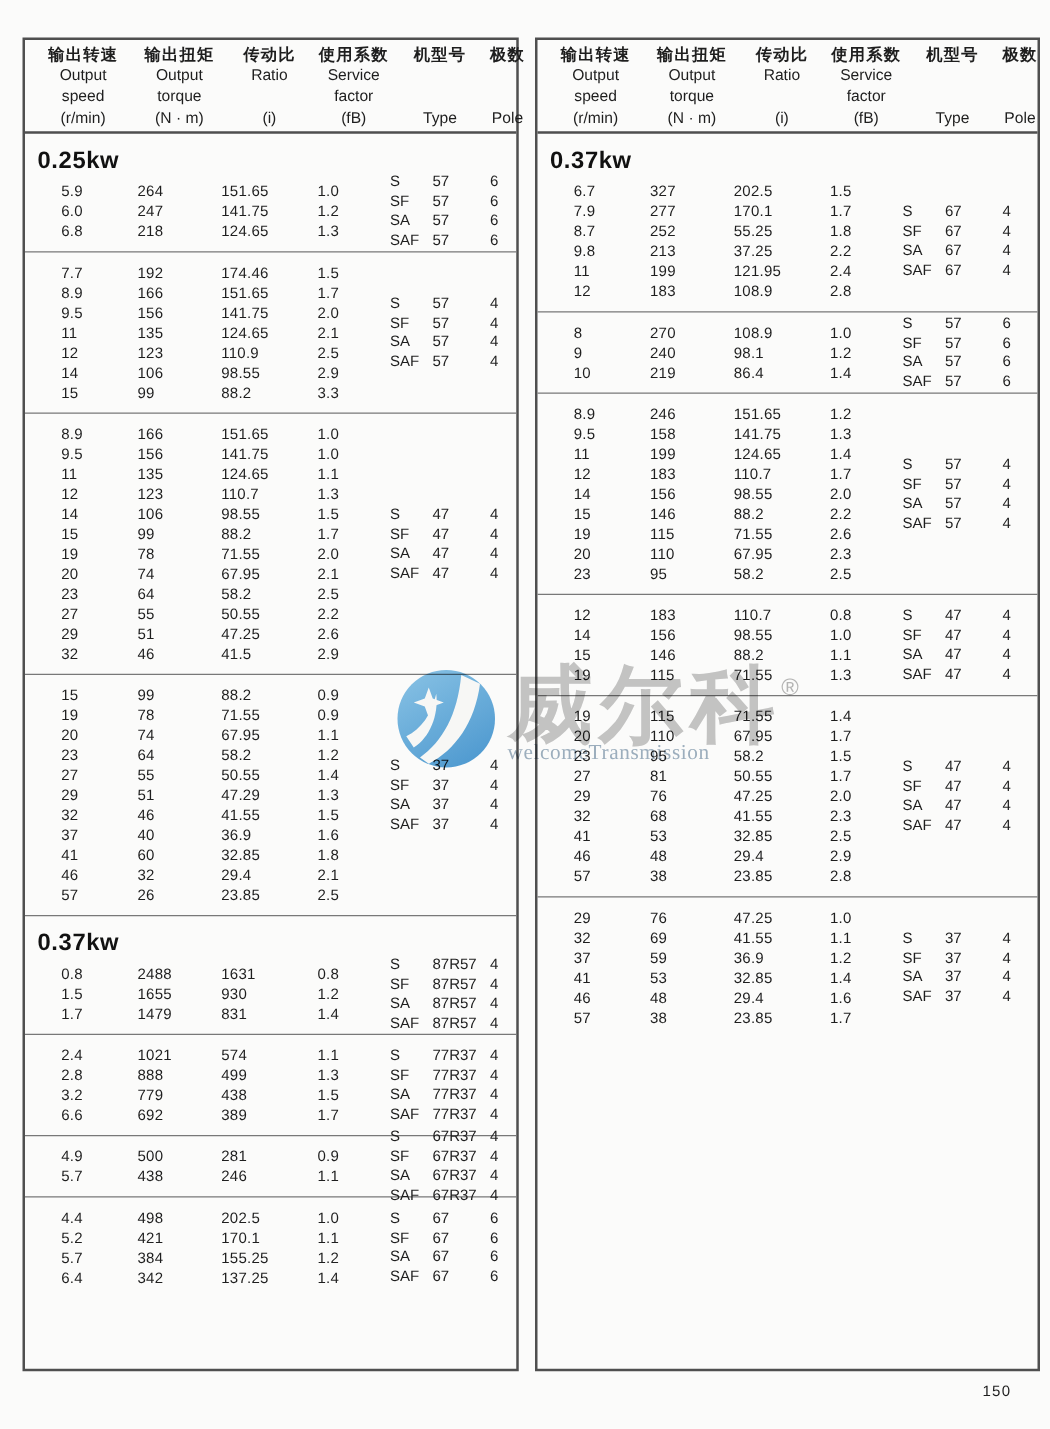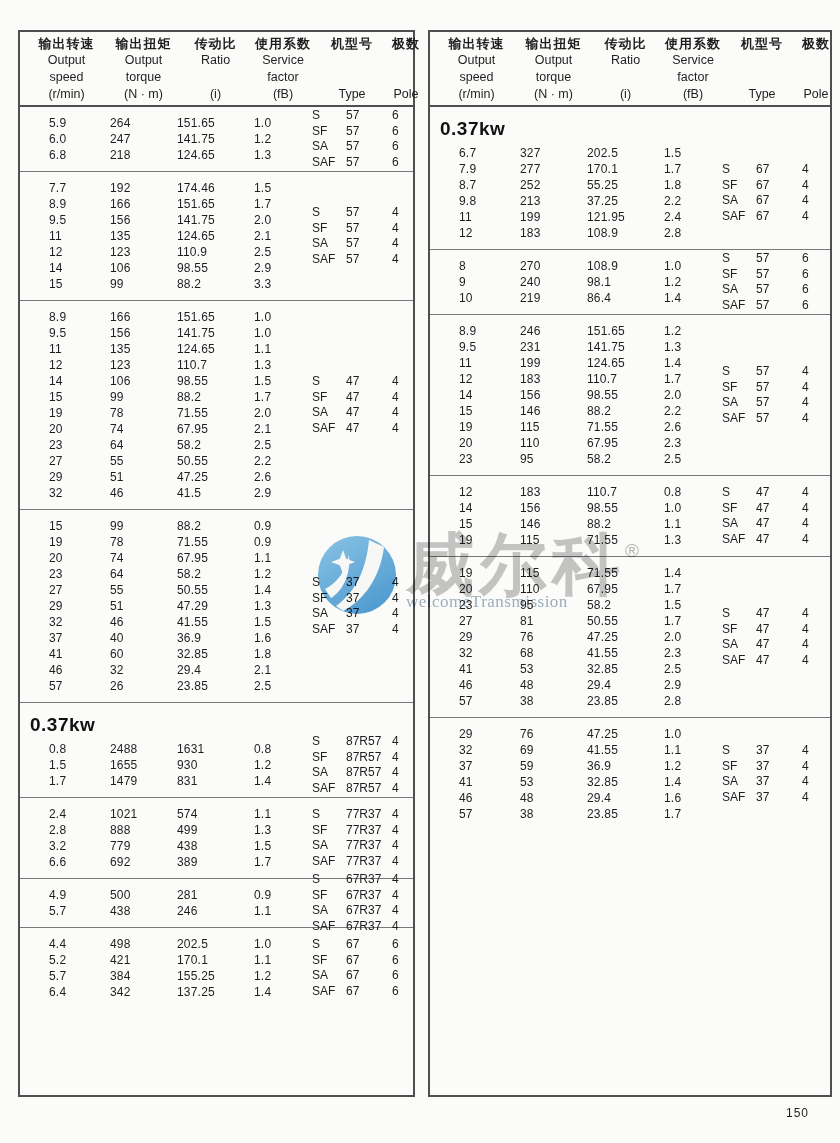--- a/index.html
+++ b/index.html
@@ -123,20 +123,21 @@
         <div class="hline">Type</div>
       </div>
       <div class="hcell">
         <div class="hline cjk">极数</div>
         <div class="hline empty">&nbsp;</div>
         <div class="hline empty">&nbsp;</div>
         <div class="hline">Pole</div>
       </div>
     </div>
     <div class="row-group">
+      <div class="power-label">0.25kw</div>
       <div class="group-content">
         <div class="data-rows">
           <div class="cell c0">5.9</div>
           <div class="cell c1">264</div>
           <div class="cell c2">151.65</div>
           <div class="cell c3">1.0</div>
           <div class="cell c0">6.0</div>
           <div class="cell c1">247</div>
           <div class="cell c2">141.75</div>
           <div class="cell c3">1.2</div>
@@ -672,21 +673,21 @@
       </div>
     </div>
     <div class="row-group">
       <div class="group-content">
         <div class="data-rows">
           <div class="cell c0">8.9</div>
           <div class="cell c1">246</div>
           <div class="cell c2">151.65</div>
           <div class="cell c3">1.2</div>
           <div class="cell c0">9.5</div>
-          <div class="cell c1">231</div>
+          <div class="cell c1">158</div>
           <div class="cell c2">141.75</div>
           <div class="cell c3">1.3</div>
           <div class="cell c0">11</div>
           <div class="cell c1">199</div>
           <div class="cell c2">124.65</div>
           <div class="cell c3">1.4</div>
           <div class="cell c0">12</div>
           <div class="cell c1">183</div>
           <div class="cell c2">110.7</div>
           <div class="cell c3">1.7</div>

